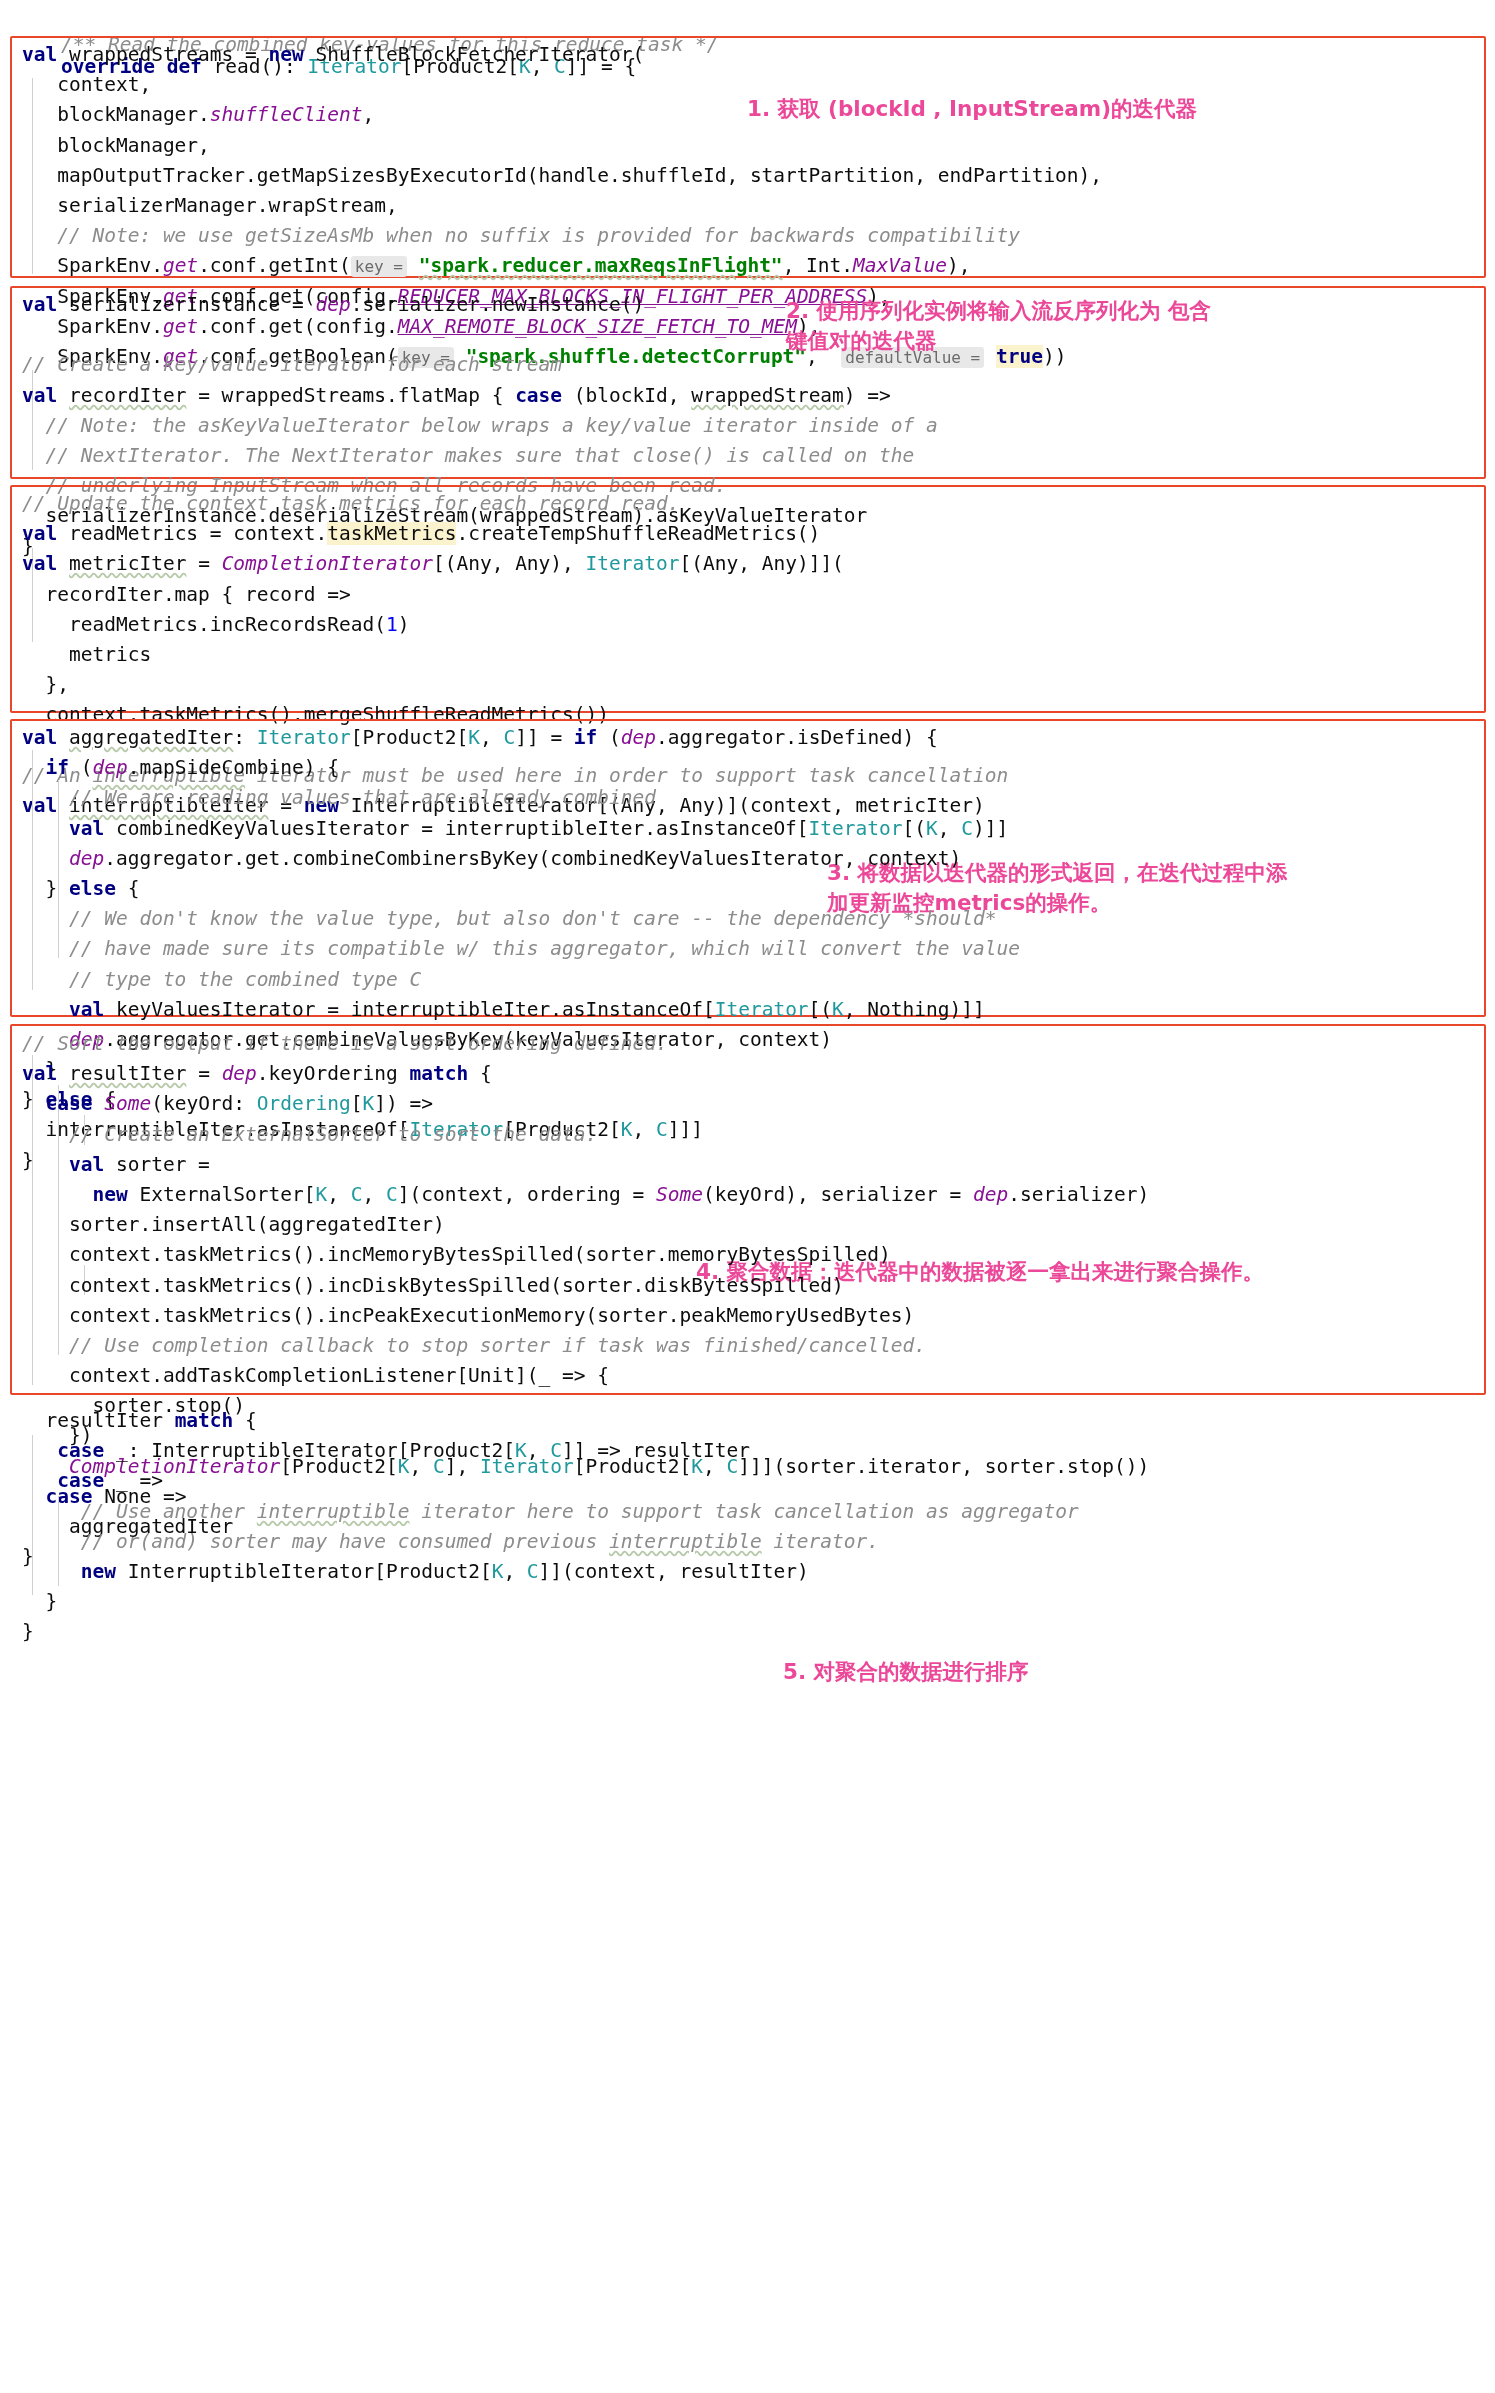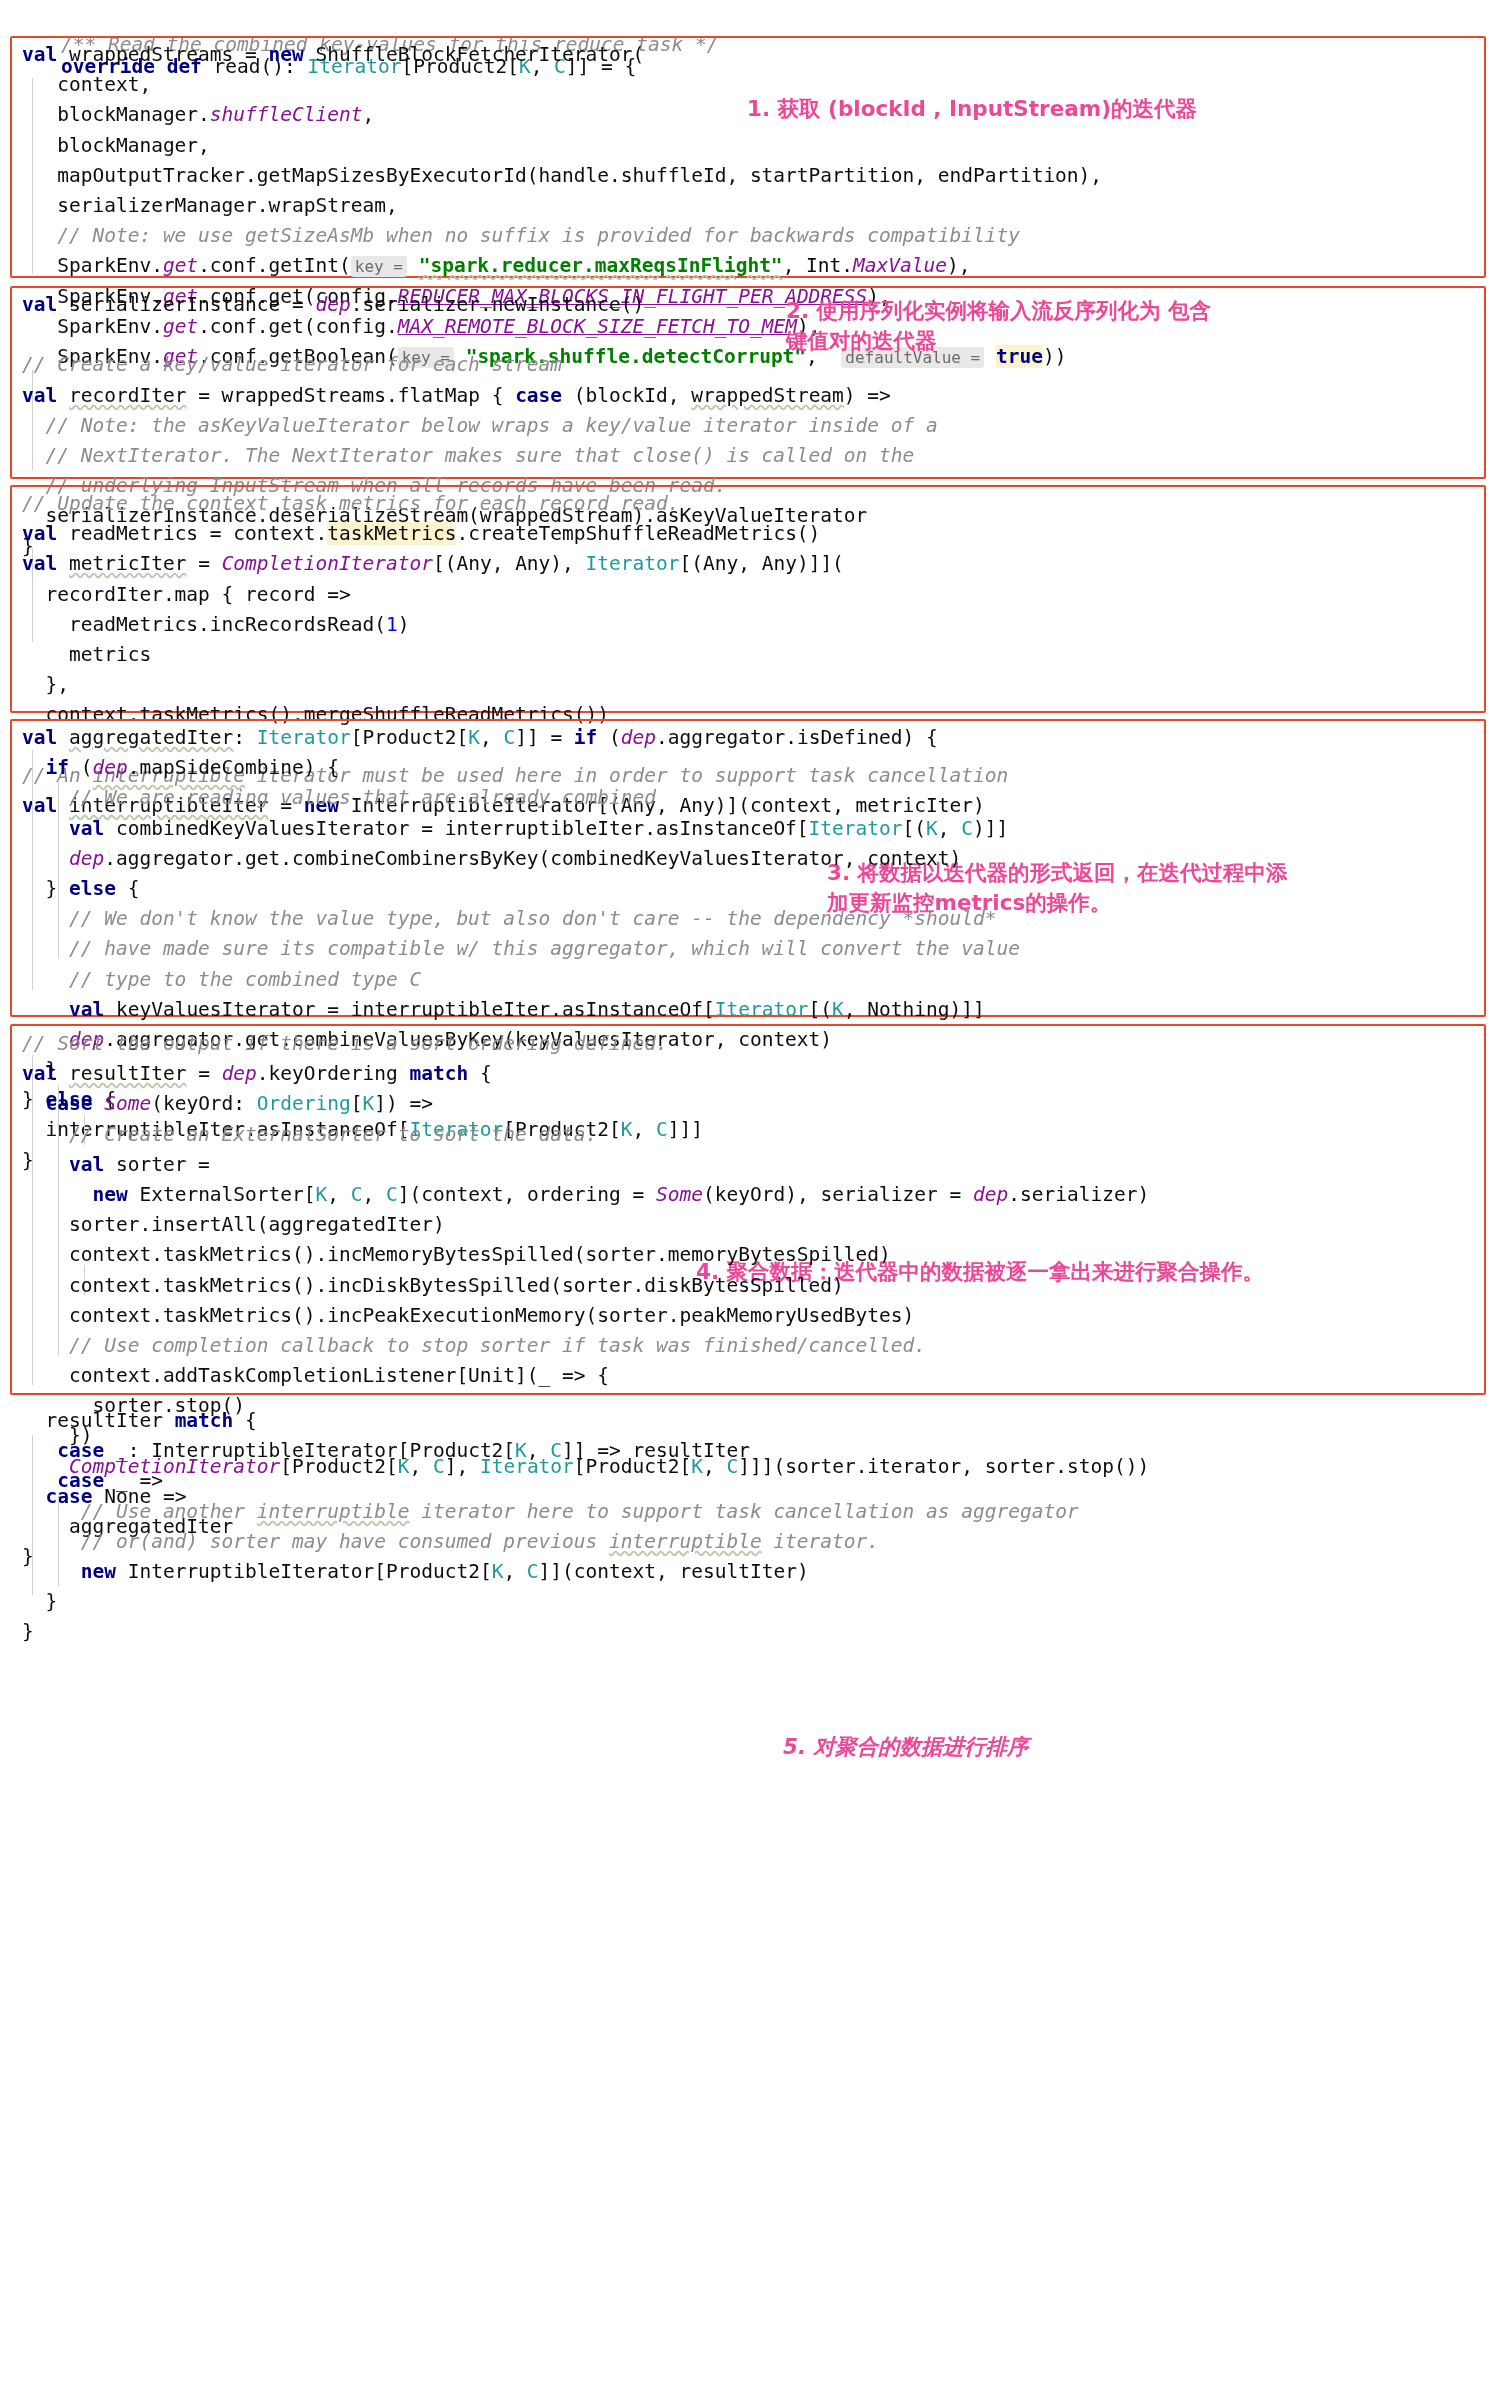--- a/index.html
+++ b/index.html
@@ -179,21 +179,21 @@
     <div class="code-line cmt">    // Use completion callback to stop sorter if task was finished/cancelled.</div>
     <div class="code-line">    context.addTaskCompletionListener[Unit](_ =&gt; {</div>
     <div class="code-line">      sorter.stop()</div>
     <div class="code-line">    })</div>
     <div class="code-line">    <span class="fld">CompletionIterator</span>[Product2[<span class="cls">K</span>, <span class="cls">C</span>], <span class="cls">Iterator</span>[Product2[<span class="cls">K</span>, <span class="cls">C</span>]]](sorter.iterator, sorter.stop())</div>
     <div class="code-line">  <span class="kw">case</span> None =&gt;</div>
     <div class="code-line">    aggregatedIter</div>
     <div class="code-line">}</div>
   </div>
 
-  <div class="anno" style="left:783px;top:1732px;font-style:italic;">5. 对聚合的数据进行排序</div>
+  <div class="anno" style="left:783px;top:1657px;">5. 对聚合的数据进行排序</div>
 
   <div class="guide" style="left:32px;top:1435px;height:160px;"></div>
   <div class="guide" style="left:58px;top:1496px;height:90px;"></div>
 
   <div style="position:absolute;top:1406px;left:8px;">
     <div class="code-line">  resultIter <span class="kw">match</span> {</div>
     <div class="code-line">   <span class="kw">case</span> _: InterruptibleIterator[Product2[<span class="cls">K</span>, <span class="cls">C</span>]] =&gt; resultIter</div>
     <div class="code-line">   <span class="kw">case</span> _ =&gt;</div>
     <div class="code-line cmt">     // Use another <span class="typo">interruptible</span> iterator here to support task cancellation as aggregator</div>
     <div class="code-line cmt">     // or(and) sorter may have consumed previous <span class="typo">interruptible</span> iterator.</div>

